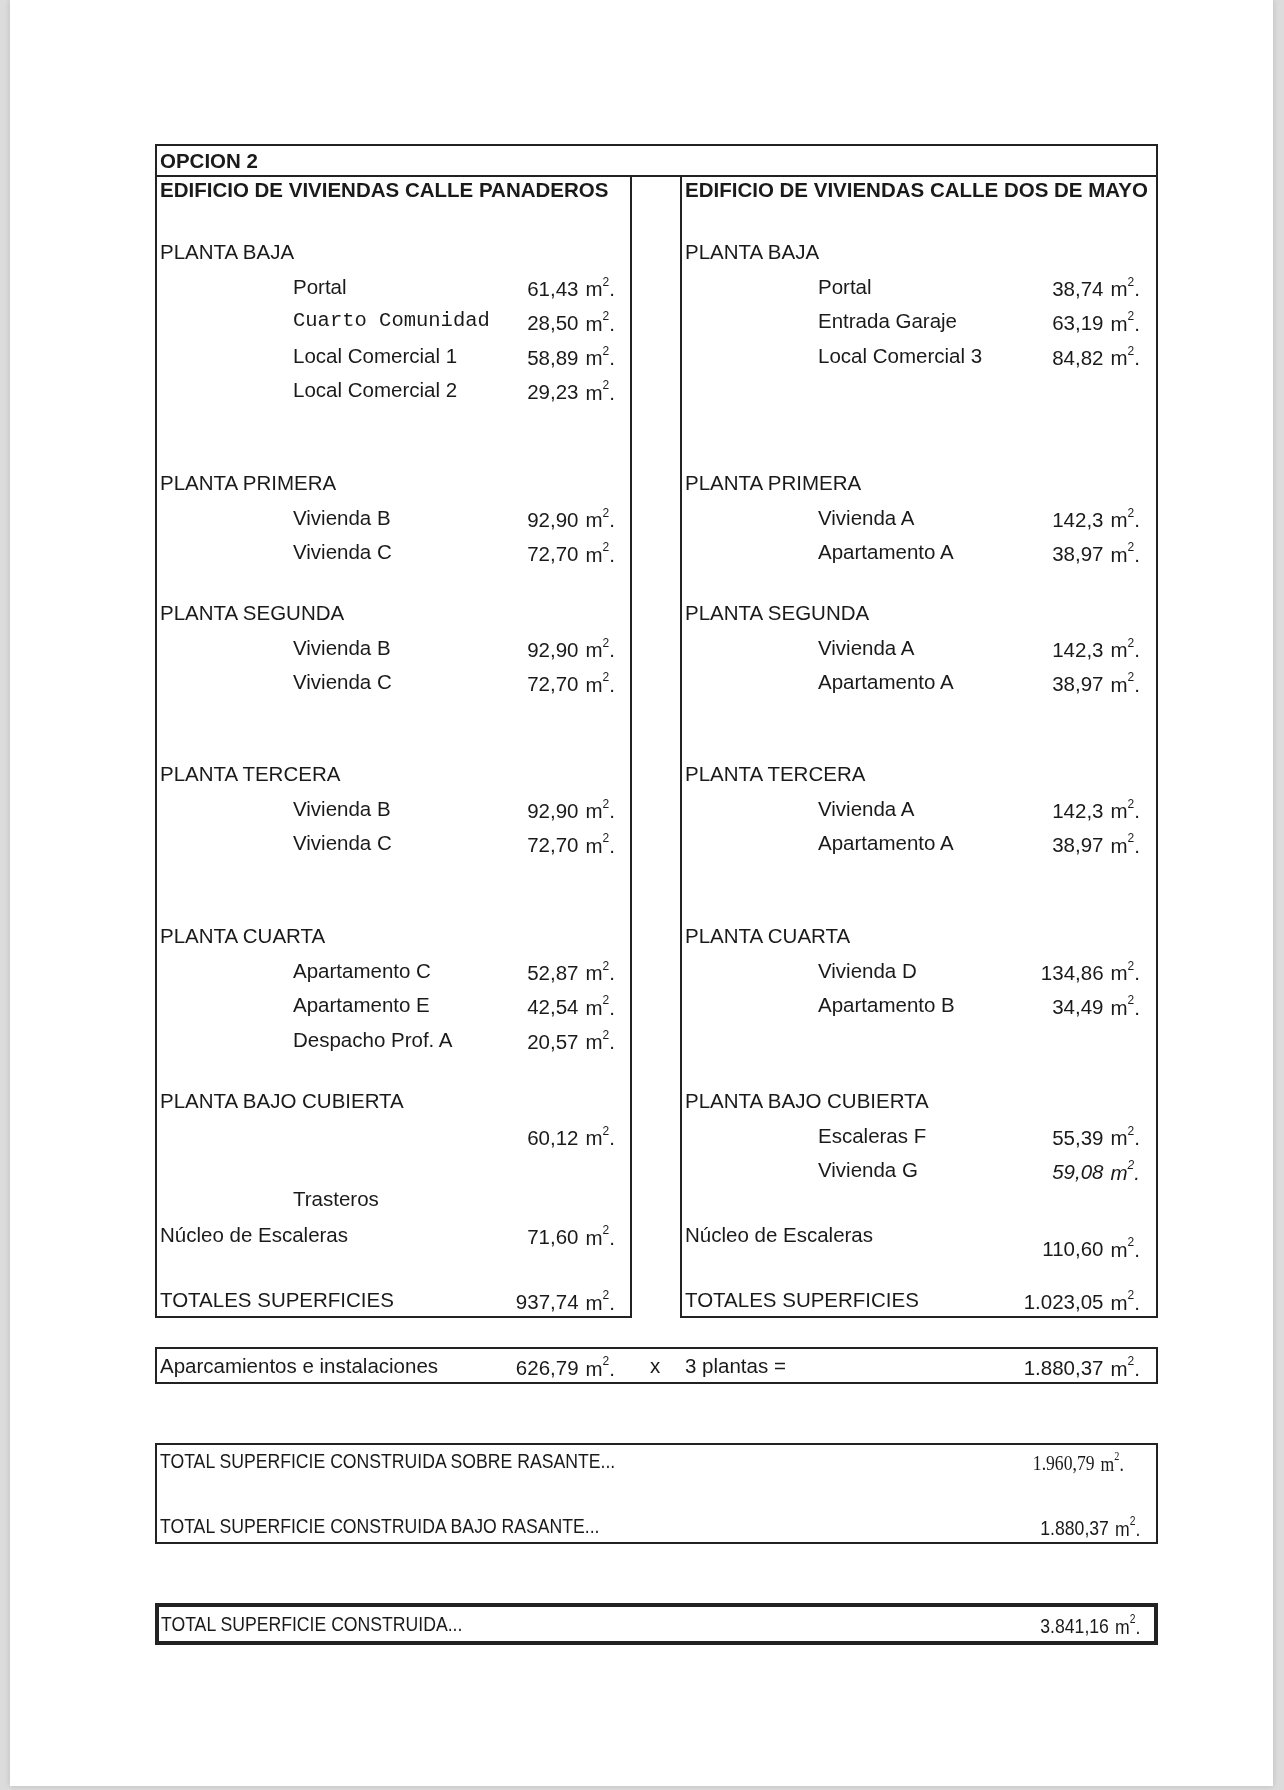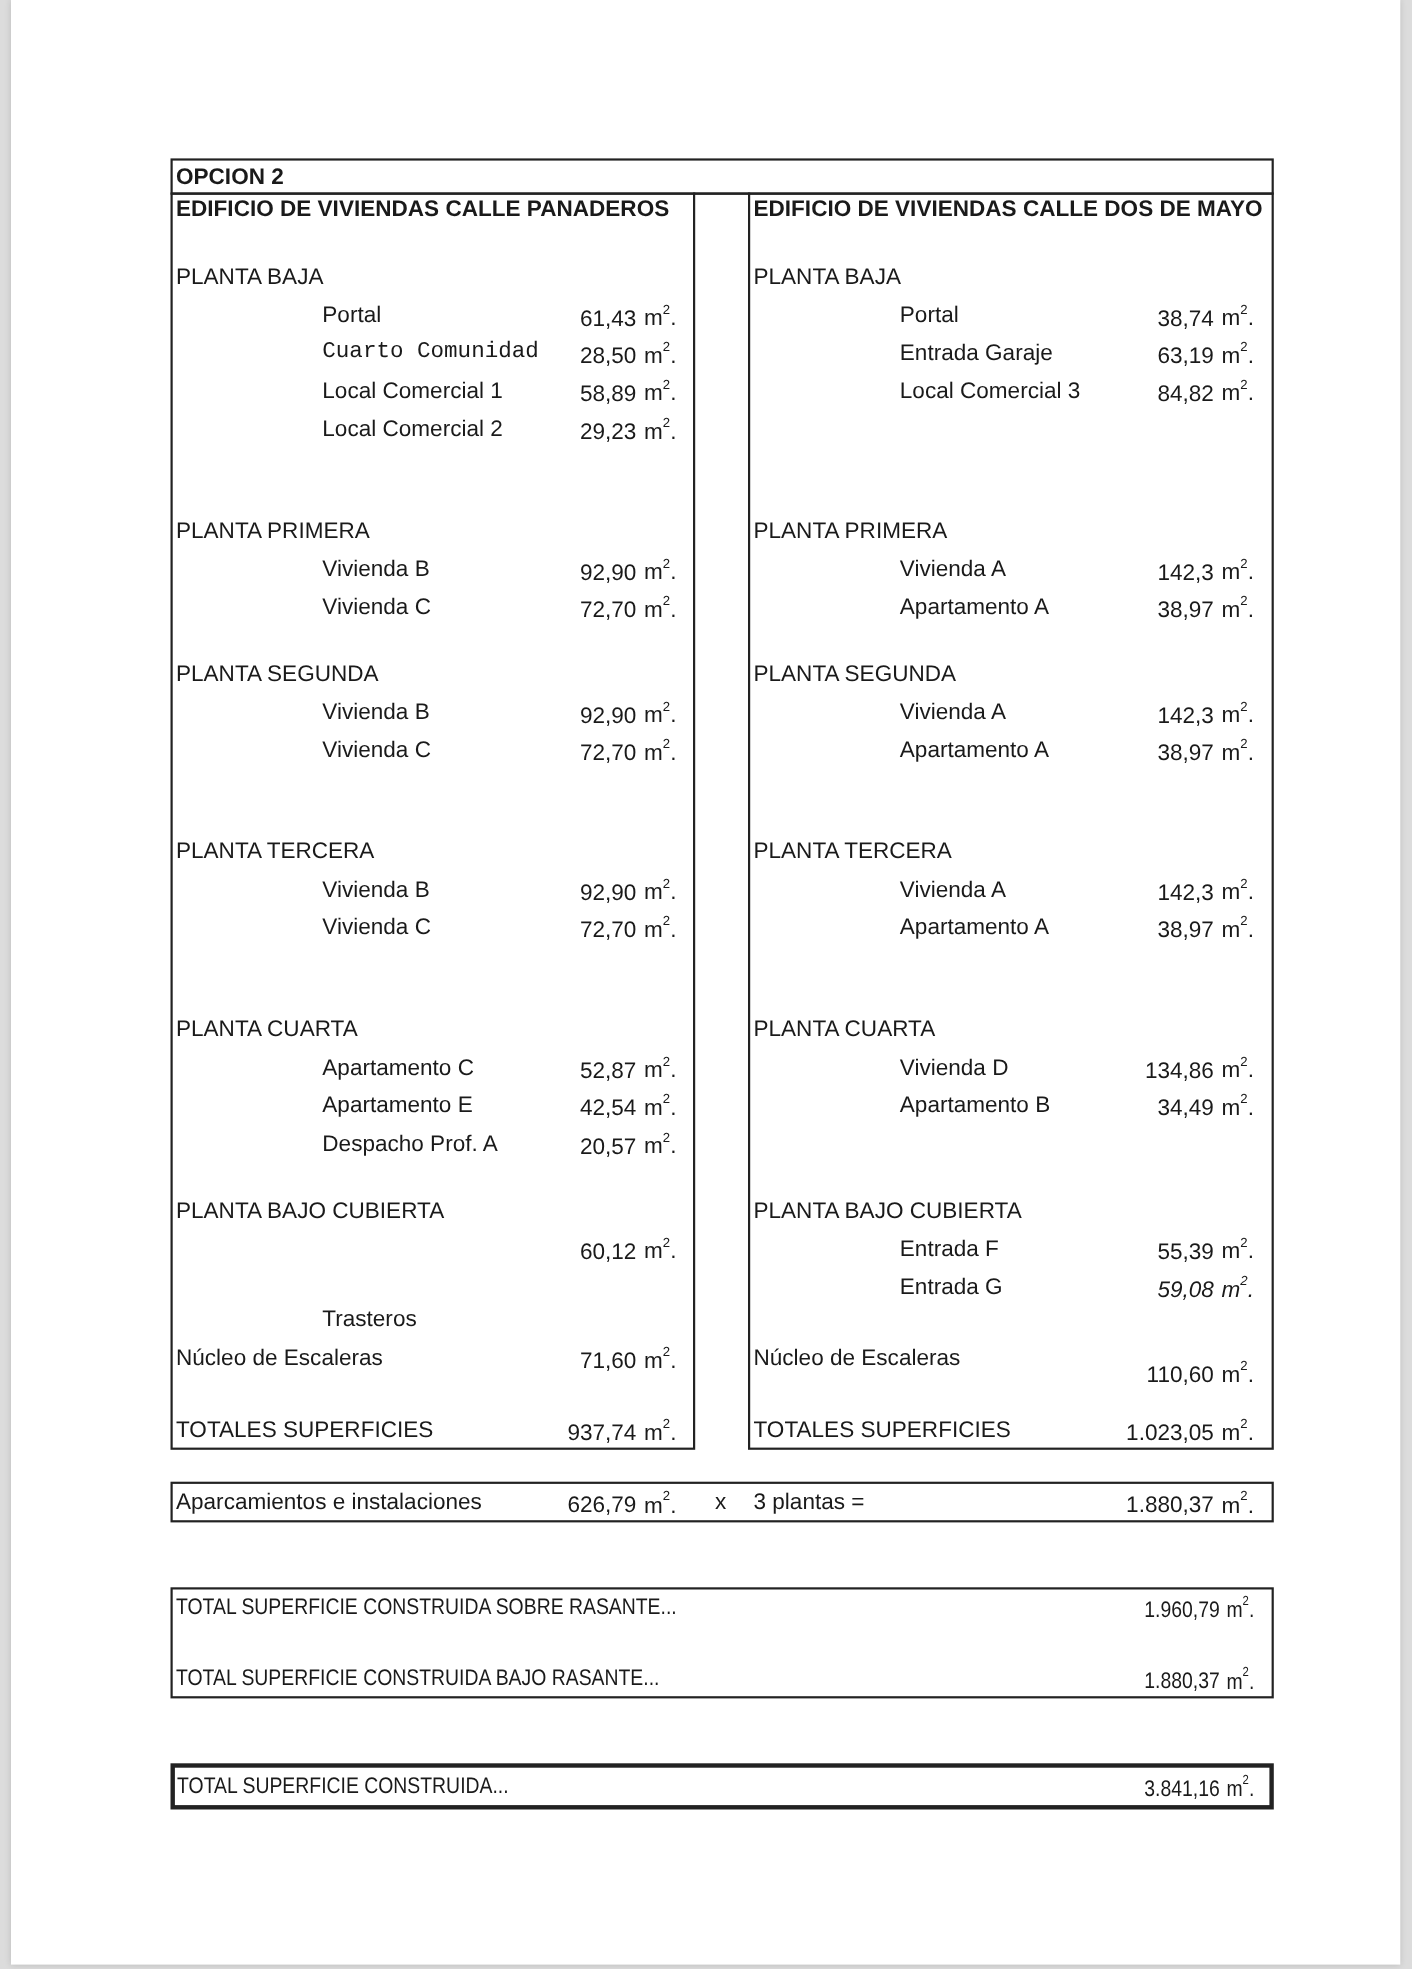--- a/index.html
+++ b/index.html
@@ -98,40 +98,40 @@
     <div class="t" style="left: 818px; top: 808.5px;">Vivienda A</div>
     <div class="val" style="right: 144px; top: 808.5px;"><span>142,3</span><span class="unit"><span>m</span><sup>2</sup><span>.</span></span></div>
     <div class="t" style="left: 818px; top: 843px;">Apartamento A</div>
     <div class="val" style="right: 144px; top: 843px;"><span>38,97</span><span class="unit"><span>m</span><sup>2</sup><span>.</span></span></div>
     <div class="t" style="left: 685px; top: 936px;">PLANTA CUARTA</div>
     <div class="t" style="left: 818px; top: 970.5px;">Vivienda D</div>
     <div class="val" style="right: 144px; top: 970.5px;"><span>134,86</span><span class="unit"><span>m</span><sup>2</sup><span>.</span></span></div>
     <div class="t" style="left: 818px; top: 1005px;">Apartamento B</div>
     <div class="val" style="right: 144px; top: 1005px;"><span>34,49</span><span class="unit"><span>m</span><sup>2</sup><span>.</span></span></div>
     <div class="t" style="left: 685px; top: 1101px;">PLANTA BAJO CUBIERTA</div>
-    <div class="t" style="left: 818px; top: 1135.5px;">Entrada F</div>
+    <div class="t" style="left: 818px; top: 1135.5px;">Escaleras F</div>
     <div class="val" style="right: 144px; top: 1135.5px;"><span>55,39</span><span class="unit"><span>m</span><sup>2</sup><span>.</span></span></div>
-    <div class="t" style="left: 818px; top: 1170px;">Entrada G</div>
+    <div class="t" style="left: 818px; top: 1170px;">Vivienda G</div>
     <div class="val" style="right: 144px; top: 1170px; font-style: italic;"><span>59,08</span><span class="unit"><span>m</span><sup>2</sup><span>.</span></span></div>
     <div class="t" style="left: 685px; top: 1235px;">Núcleo de Escaleras</div>
     <div class="val" style="right: 144px; top: 1235px; margin-top: 12px;"><span>110,60</span><span class="unit"><span>m</span><sup>2</sup><span>.</span></span></div>
     <div class="t" style="left: 685px; top: 1300px;">TOTALES SUPERFICIES</div>
     <div class="val" style="right: 144px; top: 1300px;"><span>1.023,05</span><span class="unit"><span>m</span><sup>2</sup><span>.</span></span></div>
   </div>
 
 <div class="t" style="left:160px;top:1366px;">Aparcamientos e instalaciones</div>
 <div class="val" style="right:669px;top:1366px;">
   <span>626,79</span><span class="unit"><span>m</span><sup>2</sup><span>.</span></span>
 </div>
 <div class="t" style="left:650px;top:1366px;">x</div>
 <div class="t" style="left:685px;top:1366px;">3 plantas =</div>
 <div class="val" style="right:144px;top:1366px;">
   <span>1.880,37</span><span class="unit"><span>m</span><sup>2</sup><span>.</span></span>
 </div>
 
 <div class="t" style="left:160px;top:1461px;"><span class="cond">TOTAL SUPERFICIE CONSTRUIDA SOBRE RASANTE...</span></div>
-<div class="val" style="right:144px;top:1461px;"><span class="condR"><span>1.960,79</span><span class="unit"><span>m</span><sup>2</sup><span>.</span></span></span></div>
+<div class="val" style="right:160px;top:1461px;font-family:Liberation Serif, serif;"><span class="condR"><span>1.960,79</span><span class="unit"><span>m</span><sup>2</sup><span>.</span></span></span></div>
 
 <div class="t" style="left:160px;top:1526px;"><span class="cond">TOTAL SUPERFICIE CONSTRUIDA BAJO RASANTE...</span></div>
 <div class="val" style="right:144px;top:1526px;"><span class="condR"><span>1.880,37</span><span class="unit"><span>m</span><sup>2</sup><span>.</span></span></span></div>
 
 <div class="t" style="left:161px;top:1624px;"><span class="cond">TOTAL SUPERFICIE CONSTRUIDA...</span></div>
 <div class="val" style="right:144px;top:1624px;"><span class="condR"><span>3.841,16</span><span class="unit"><span>m</span><sup>2</sup><span>.</span></span></span></div>
 
 </body></html>

